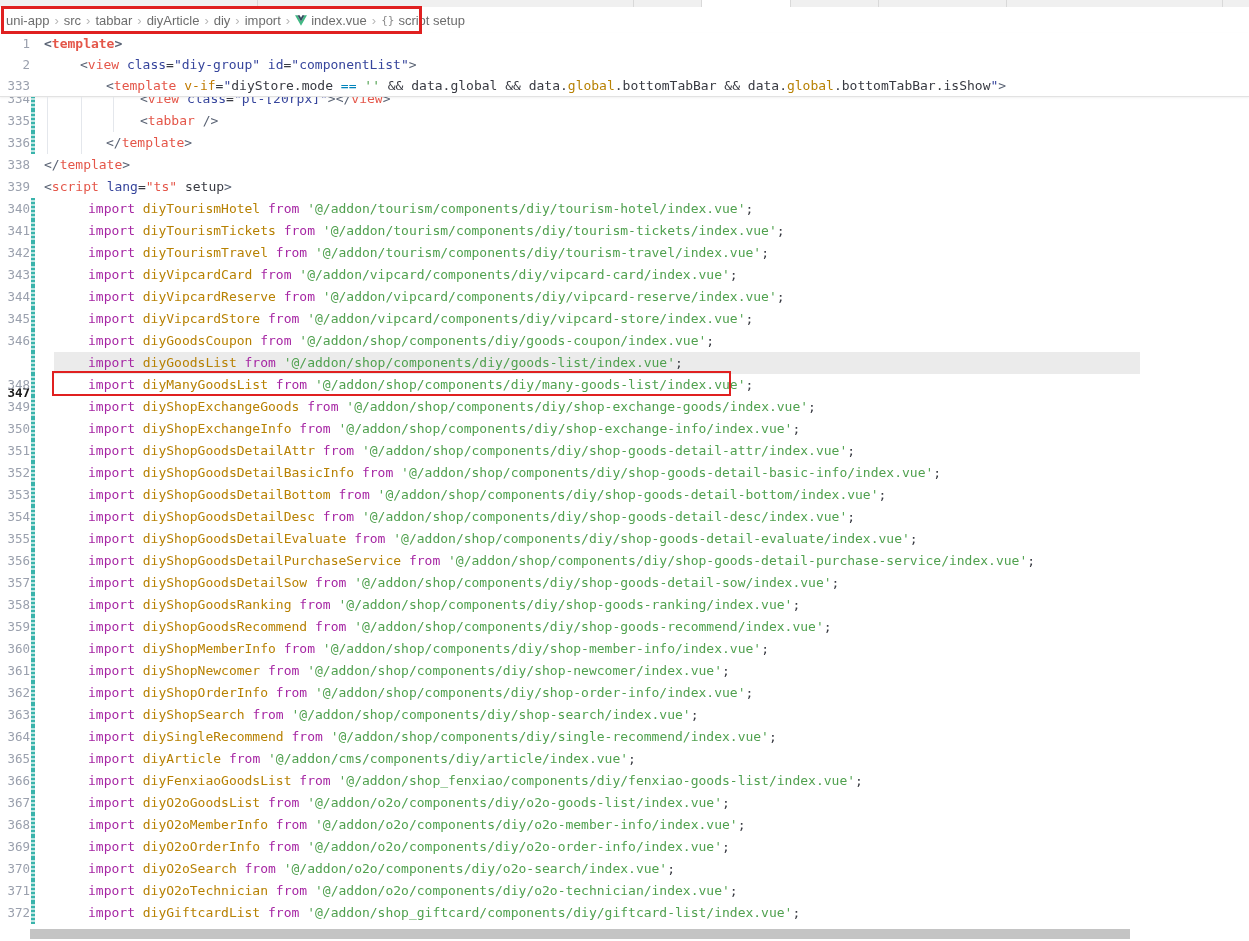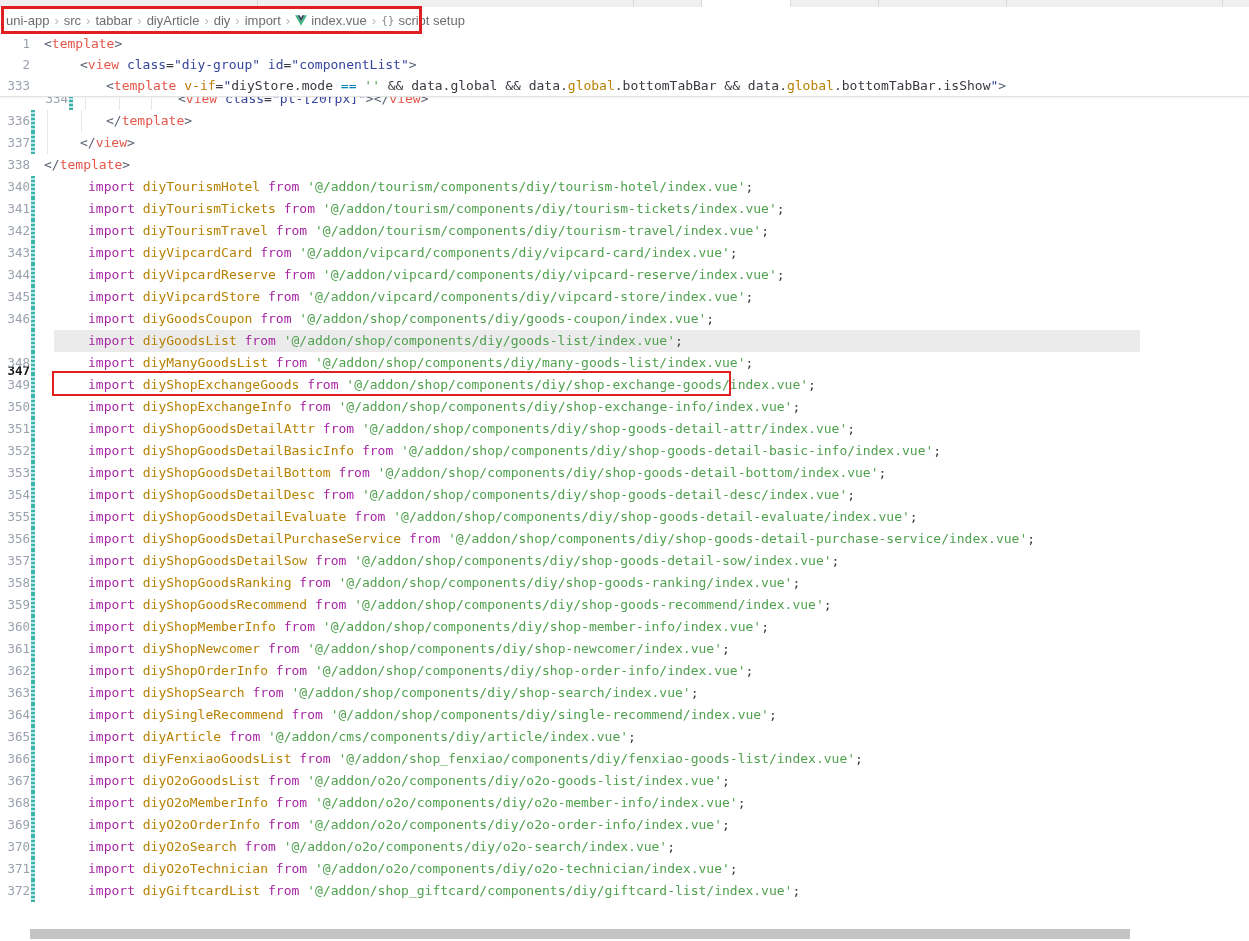--- a/index.html
+++ b/index.html
@@ -19,21 +19,21 @@
   .crumb .ico{margin-right:4px;display:inline-flex;align-items:center;}
   .braces{color:#8a8a8a;font-family:"DejaVu Sans Mono",monospace;font-size:11px;margin-right:4px;}
 
   
   .editor{position:absolute;top:33px;left:0;width:1249px;height:908px;background:#ffffff;
       font-family:"DejaVu Sans Mono",monospace;font-size:13px;}
   .row{position:relative;height:22px;line-height:22px;white-space:pre;}
   .sticky .row{height:21px;line-height:21px;}
   .sticky{position:relative;background:#ffffff;border-bottom:1px solid #e2e2e2;
       box-shadow:0 1px 2px rgba(0,0,0,.06);}
-  .partial{height:13px;overflow:hidden;position:relative;margin-left:38px;}
+  .partial{height:13px;overflow:hidden;position:relative;}
   .partial .row{margin-top:-9px;}
   .ln{position:absolute;left:0;top:0;width:30px;text-align:right;color:#9aa0ad;font-size:12.5px;}
   .ln.active{color:#1a1a1a;font-weight:bold;margin-top:30px;}
   .marker{position:absolute;left:31px;top:0;bottom:0;width:4px;
       background:repeating-linear-gradient(180deg,#39b3ab 0 2px,rgba(57,179,171,.35) 2px 4px);}
   .guide{position:absolute;top:0;bottom:0;width:1px;background:#e4e7ec;}
   .code{position:absolute;top:0;}
   .hl{position:absolute;left:54px;top:0;height:22px;width:1086px;background:#ebebeb;}
 
   
@@ -108,31 +108,32 @@
       </span>
       <span class="crumb-sep">›</span>
       <span class="crumb">
         <span class="braces">{}</span>
         <span>script setup</span>
       </span>
     </div>
 
   <div class="editor">
     <div class="sticky" id="sticky">
-        <div class="row"><span class="ln">1</span><span class="code" style="left: 44px;"><span class="c-b">&lt;</span><span class="c-t">template</span><span class="c-b">&gt;</span></span></div>
+        <div class="row"><span class="ln">1</span><span class="code" style="left: 44px; font-weight: bold;"><span class="c-b">&lt;</span><span class="c-t">template</span><span class="c-b">&gt;</span></span></div>
         <div class="row"><span class="ln">2</span><span class="code" style="left: 80px;"><span class="c-b">&lt;</span><span class="c-t">view</span><span class="c-p"> </span><span class="c-a">class</span><span class="c-p">=</span><span class="c-a">"diy-group"</span><span class="c-p"> </span><span class="c-a">id</span><span class="c-p">=</span><span class="c-a">"componentList"</span><span class="c-b">&gt;</span></span></div>
         <div class="row"><span class="ln">333</span><span class="code" style="left: 106px;"><span class="c-b">&lt;</span><span class="c-t">template</span><span class="c-p"> </span><span class="c-d">v-if</span><span class="c-p">=</span><span class="c-a">"</span><span class="c-p">diyStore.mode </span><span class="c-o">==</span><span class="c-p"> </span><span class="c-s">''</span><span class="c-p"> &amp;&amp; data.global &amp;&amp; data.</span><span class="c-g">global</span><span class="c-p">.bottomTabBar &amp;&amp; data.</span><span class="c-g">global</span><span class="c-p">.bottomTabBar.isShow</span><span class="c-a">"</span><span class="c-b">&gt;</span></span></div>
       </div>
     <div class="partial" id="partial">
         <div class="row"><span class="ln">334</span><span class="marker"></span><span class="guide" style="left: 47px;"></span><span class="guide" style="left: 81px;"></span><span class="guide" style="left: 113px;"></span><span class="code" style="left: 140px;"><span class="c-b">&lt;</span><span class="c-t">view</span><span class="c-p"> </span><span class="c-a">class</span><span class="c-p">=</span><span class="c-a">"pt-[20rpx]"</span><span class="c-b">&gt;&lt;/</span><span class="c-t">view</span><span class="c-b">&gt;</span></span></div>
       </div>
     <div id="viewport">
+        <div class="row"><span class="ln">335</span><span class="marker"></span><span class="guide" style="left: 47px;"></span><span class="guide" style="left: 81px;"></span><span class="guide" style="left: 113px;"></span><span class="code" style="left: 140px;"><span class="c-b">&lt;</span><span class="c-t">tabbar</span><span class="c-p"> </span><span class="c-b">/&gt;</span></span></div>
         <div class="row"><span class="ln">336</span><span class="marker"></span><span class="guide" style="left: 47px;"></span><span class="guide" style="left: 81px;"></span><span class="code" style="left: 106px;"><span class="c-b">&lt;/</span><span class="c-t">template</span><span class="c-b">&gt;</span></span></div>
-        <div class="row"><span class="ln">337</span><span class="marker"></span><span class="guide" style="left: 47px;"></span><span class="code" style="left: 80px;"><span class="c-b">&lt;/</span><span class="c-t">view</span><span class="c-b">&gt;</span></span></div>
         <div class="row"><span class="ln">338</span><span class="code" style="left: 44px;"><span class="c-b">&lt;/</span><span class="c-t">template</span><span class="c-b">&gt;</span></span></div>
+        <div class="row"><span class="ln">339</span><span class="code" style="left: 44px;"><span class="c-b">&lt;</span><span class="c-t">script</span><span class="c-p"> </span><span class="c-a">lang</span><span class="c-p">=</span><span class="c-t">"ts"</span><span class="c-p"> setup</span><span class="c-b">&gt;</span></span></div>
         <div class="row"><span class="ln">340</span><span class="marker"></span><span class="code" style="left: 88px;"><span class="c-k">import</span><span class="c-p"> </span><span class="c-g">diyTourismHotel</span><span class="c-p"> </span><span class="c-k">from</span><span class="c-p"> </span><span class="c-s">'@/addon/tourism/components/diy/tourism-hotel/index.vue'</span><span class="c-p">;</span></span></div>
         <div class="row"><span class="ln">341</span><span class="marker"></span><span class="code" style="left: 88px;"><span class="c-k">import</span><span class="c-p"> </span><span class="c-g">diyTourismTickets</span><span class="c-p"> </span><span class="c-k">from</span><span class="c-p"> </span><span class="c-s">'@/addon/tourism/components/diy/tourism-tickets/index.vue'</span><span class="c-p">;</span></span></div>
         <div class="row"><span class="ln">342</span><span class="marker"></span><span class="code" style="left: 88px;"><span class="c-k">import</span><span class="c-p"> </span><span class="c-g">diyTourismTravel</span><span class="c-p"> </span><span class="c-k">from</span><span class="c-p"> </span><span class="c-s">'@/addon/tourism/components/diy/tourism-travel/index.vue'</span><span class="c-p">;</span></span></div>
         <div class="row"><span class="ln">343</span><span class="marker"></span><span class="code" style="left: 88px;"><span class="c-k">import</span><span class="c-p"> </span><span class="c-g">diyVipcardCard</span><span class="c-p"> </span><span class="c-k">from</span><span class="c-p"> </span><span class="c-s">'@/addon/vipcard/components/diy/vipcard-card/index.vue'</span><span class="c-p">;</span></span></div>
         <div class="row"><span class="ln">344</span><span class="marker"></span><span class="code" style="left: 88px;"><span class="c-k">import</span><span class="c-p"> </span><span class="c-g">diyVipcardReserve</span><span class="c-p"> </span><span class="c-k">from</span><span class="c-p"> </span><span class="c-s">'@/addon/vipcard/components/diy/vipcard-reserve/index.vue'</span><span class="c-p">;</span></span></div>
         <div class="row"><span class="ln">345</span><span class="marker"></span><span class="code" style="left: 88px;"><span class="c-k">import</span><span class="c-p"> </span><span class="c-g">diyVipcardStore</span><span class="c-p"> </span><span class="c-k">from</span><span class="c-p"> </span><span class="c-s">'@/addon/vipcard/components/diy/vipcard-store/index.vue'</span><span class="c-p">;</span></span></div>
         <div class="row"><span class="ln">346</span><span class="marker"></span><span class="code" style="left: 88px;"><span class="c-k">import</span><span class="c-p"> </span><span class="c-g">diyGoodsCoupon</span><span class="c-p"> </span><span class="c-k">from</span><span class="c-p"> </span><span class="c-s">'@/addon/shop/components/diy/goods-coupon/index.vue'</span><span class="c-p">;</span></span></div>
         <div class="row"><div class="hl"></div><span class="ln active">347</span><span class="marker"></span><span class="code" style="left: 88px;"><span class="c-k">import</span><span class="c-p"> </span><span class="c-g">diyGoodsList</span><span class="c-p"> </span><span class="c-k">from</span><span class="c-p"> </span><span class="c-s">'@/addon/shop/components/diy/goods-list/index.vue'</span><span class="c-p">;</span></span></div>
         <div class="row"><span class="ln">348</span><span class="marker"></span><span class="code" style="left: 88px;"><span class="c-k">import</span><span class="c-p"> </span><span class="c-g">diyManyGoodsList</span><span class="c-p"> </span><span class="c-k">from</span><span class="c-p"> </span><span class="c-s">'@/addon/shop/components/diy/many-goods-list/index.vue'</span><span class="c-p">;</span></span></div>
         <div class="row"><span class="ln">349</span><span class="marker"></span><span class="code" style="left: 88px;"><span class="c-k">import</span><span class="c-p"> </span><span class="c-g">diyShopExchangeGoods</span><span class="c-p"> </span><span class="c-k">from</span><span class="c-p"> </span><span class="c-s">'@/addon/shop/components/diy/shop-exchange-goods/index.vue'</span><span class="c-p">;</span></span></div>

